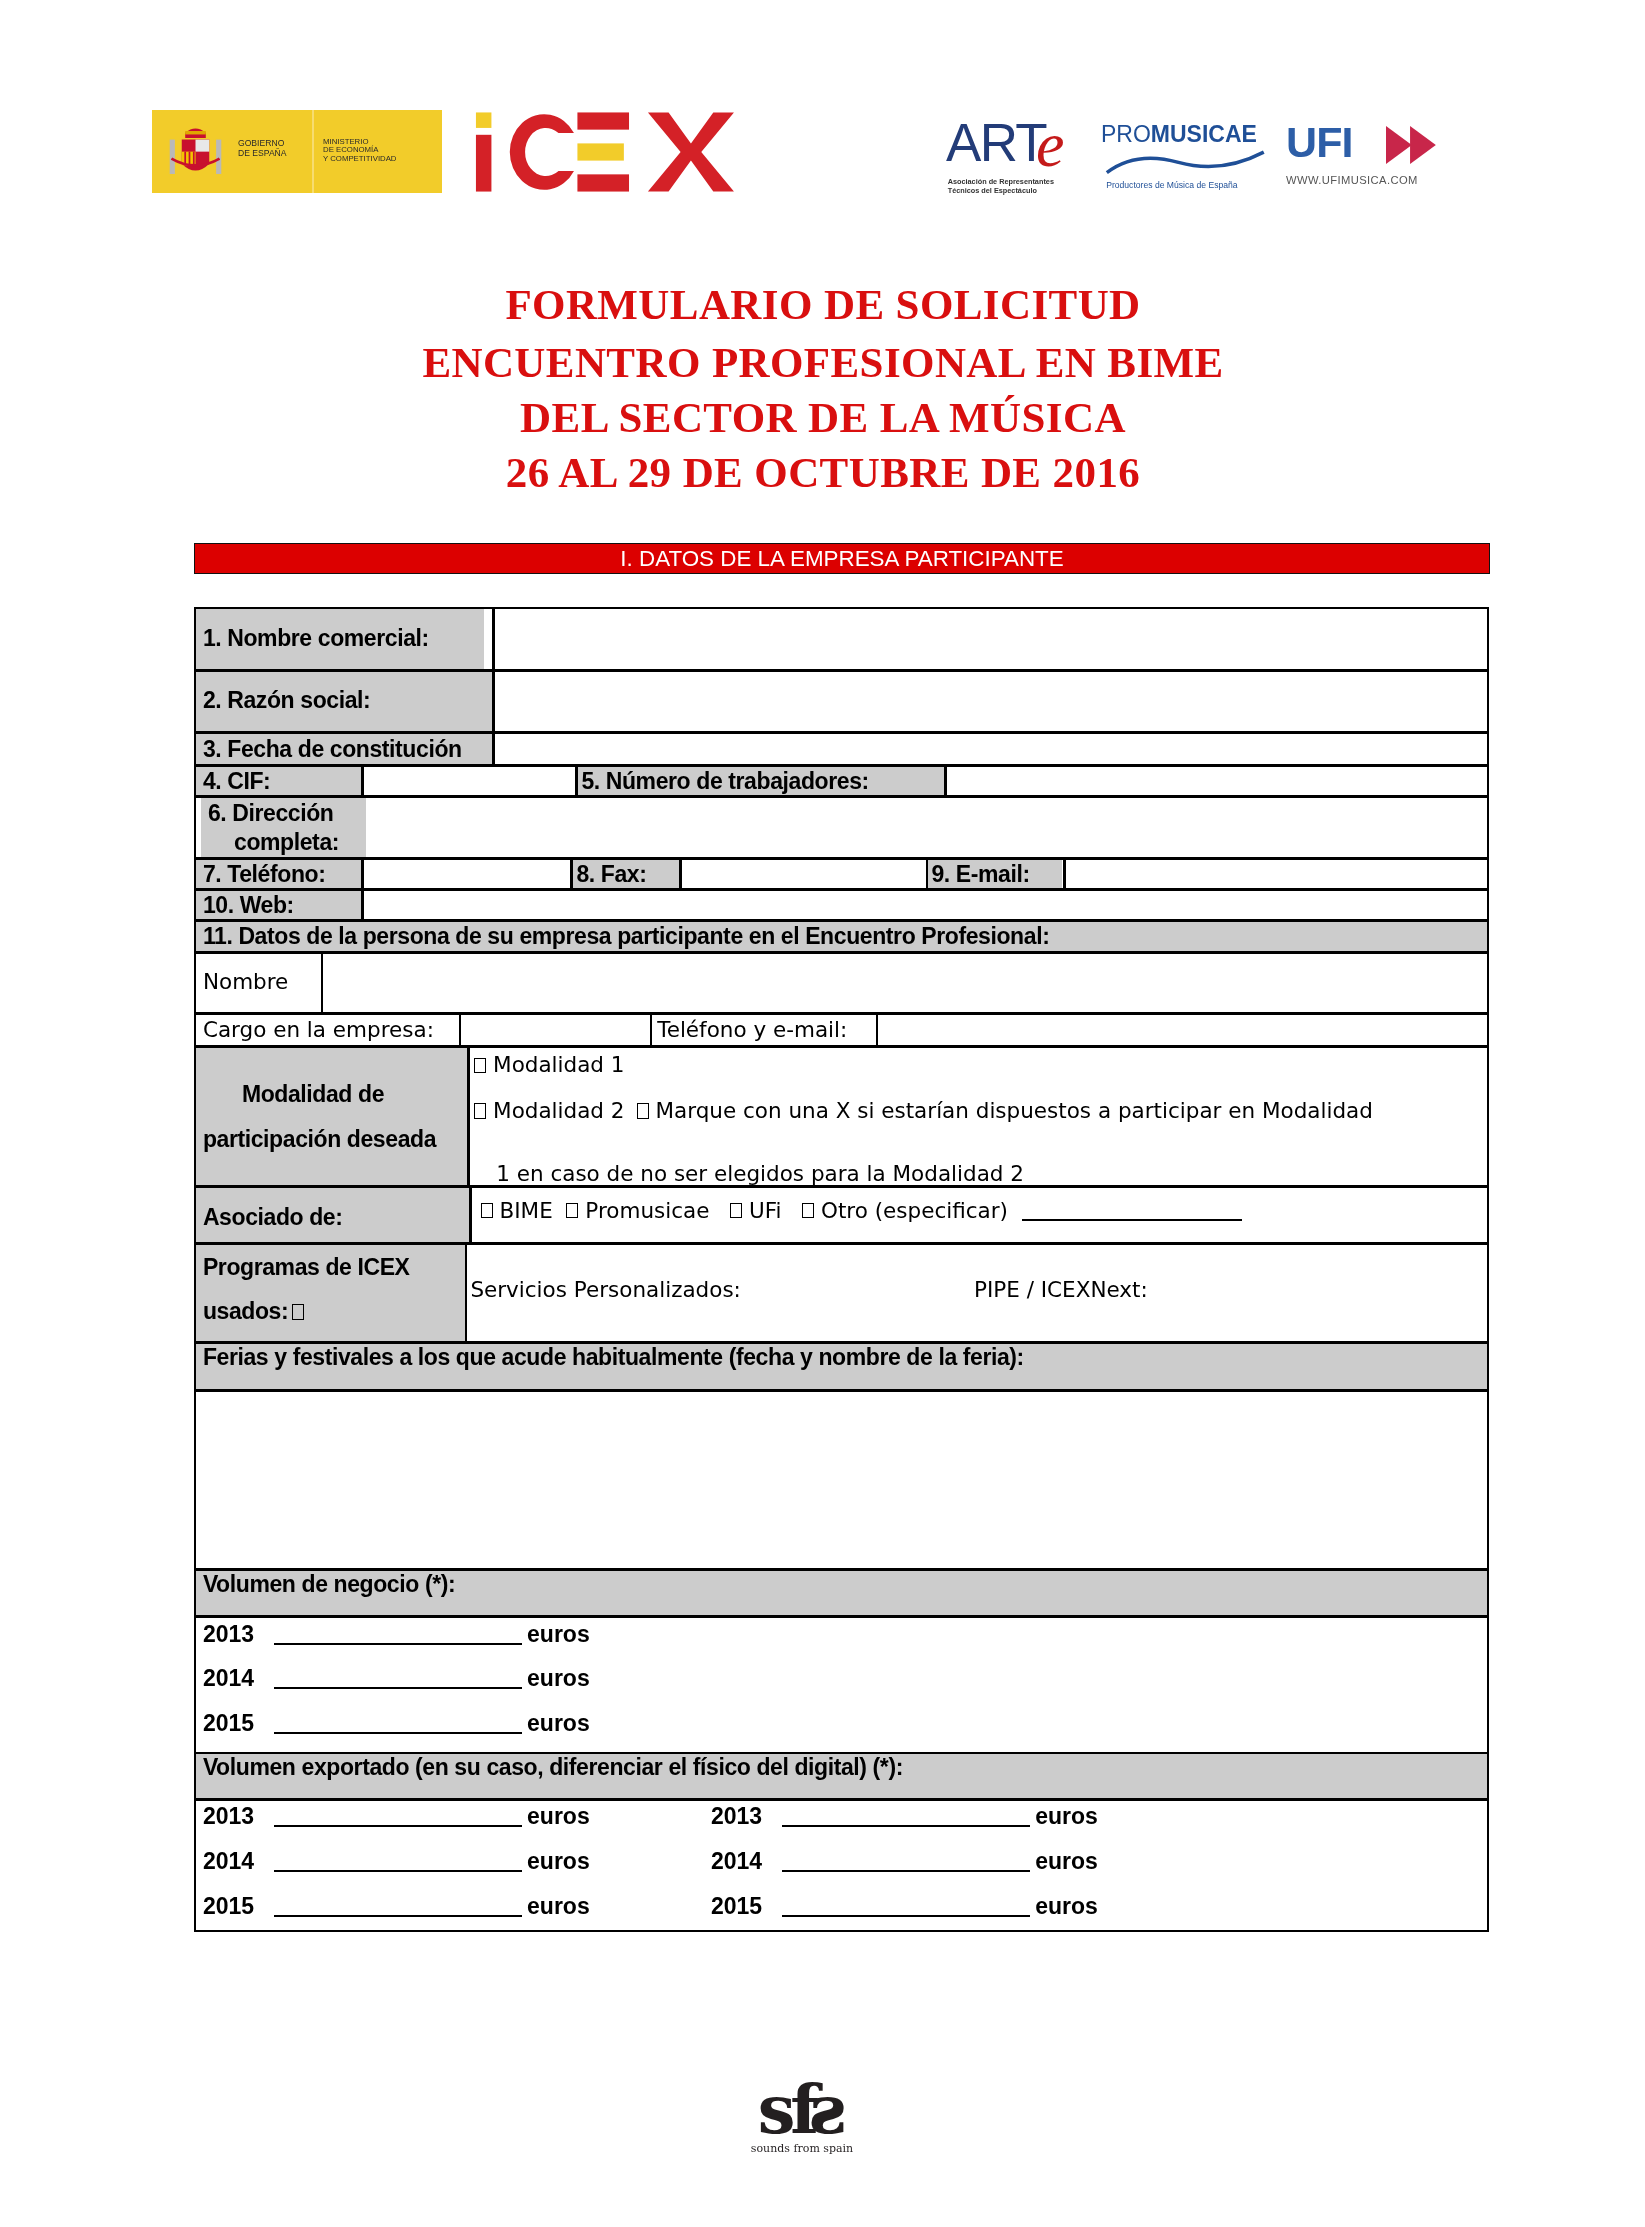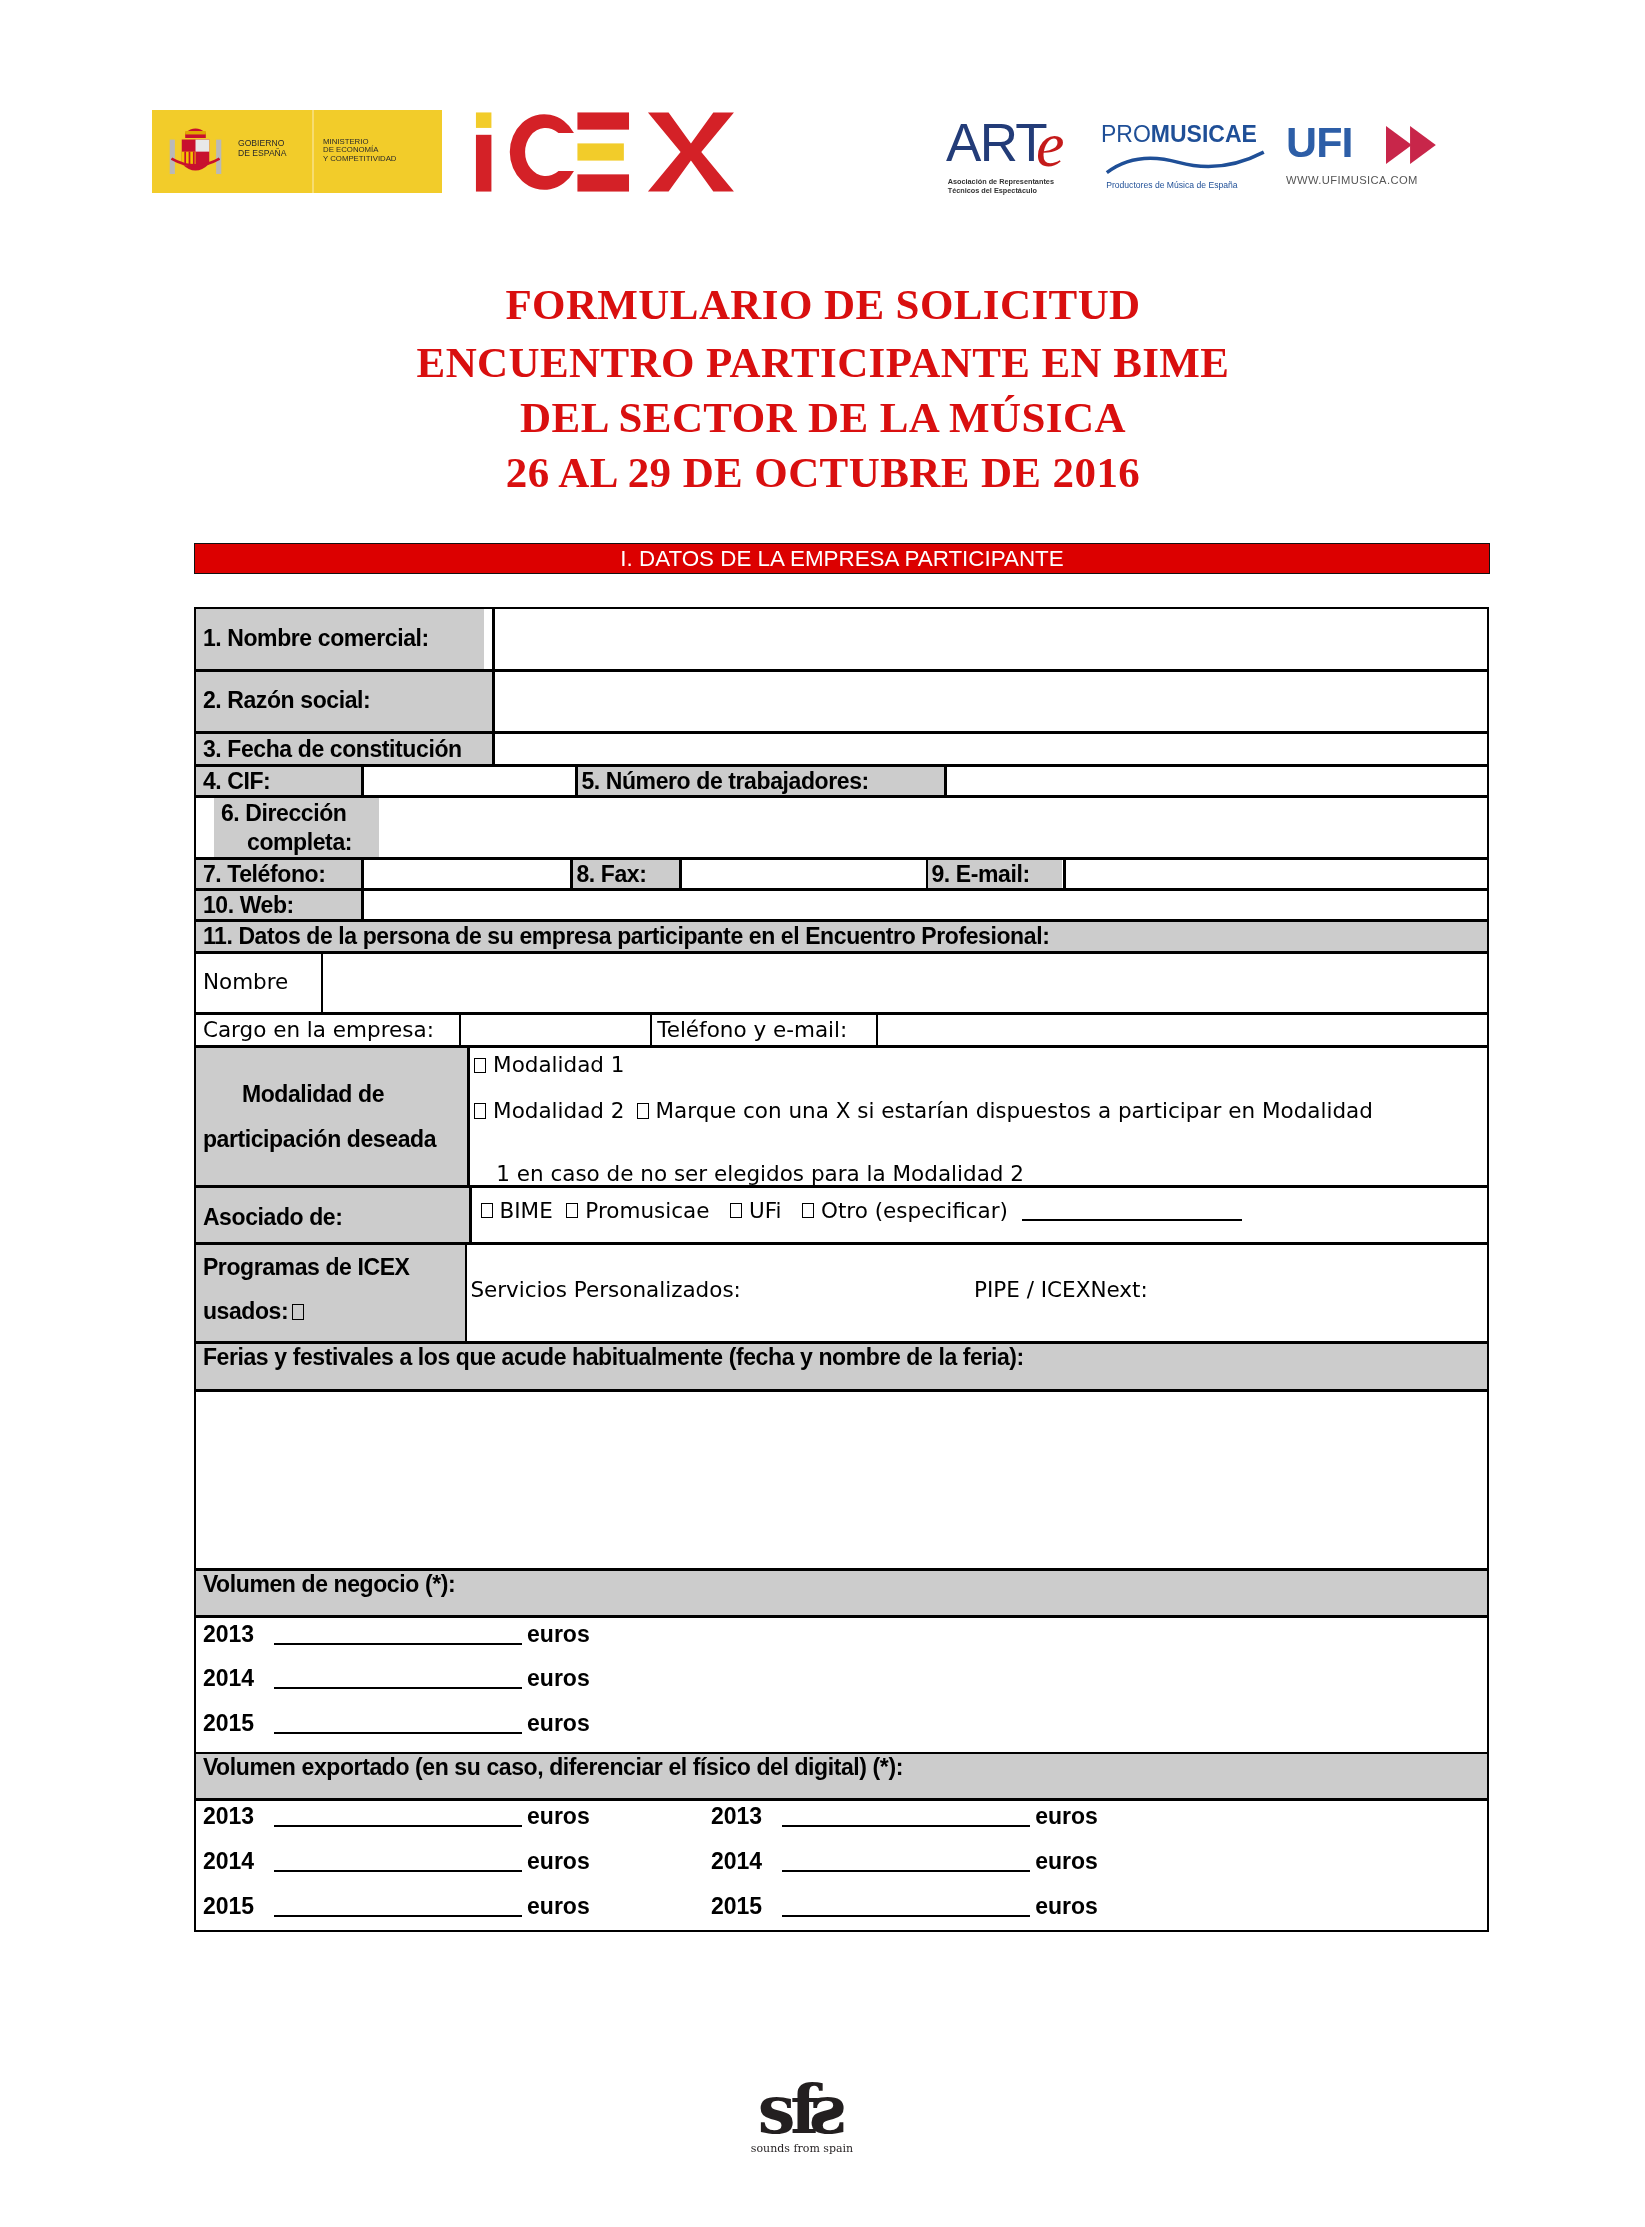--- a/index.html
+++ b/index.html
@@ -121,21 +121,21 @@
   <span class="word">UFI</span>
   <svg width="55" height="38" viewBox="0 0 64 44">
     <path d="M0 0 L30 22 L0 44 Z" fill="#c8264a"></path>
     <path d="M28 0 L58 22 L28 44 Z" fill="#c8264a"></path>
   </svg>
   <span class="sub">WWW.UFIMUSICA.COM</span>
 </div>
 
 <div class="abs title">
   <span class="tl first">FORMULARIO DE SOLICITUD</span>
-  <span class="tl">ENCUENTRO PARTICIPANTE EN BIME</span>
+  <span class="tl">ENCUENTRO PROFESIONAL EN BIME</span>
   <span class="tl">DEL SECTOR DE LA MÚSICA</span>
   <span class="tl">26 AL 29 DE OCTUBRE DE 2016</span>
 </div>
 
 <div class="abs sectionbar">I. DATOS DE LA EMPRESA PARTICIPANTE</div>
 
 <div class="abs form">
 
   <div class="cell gray" style="left:0;top:0;width:288px;height:61px;">
     <span class="lbl" style="left:6.9px;top:15.5px;">1. Nombre comercial:</span>
@@ -162,21 +162,21 @@
   <div class="vl" style="left:165px;top:156px;height:155px;"></div>
   <div class="cell field" style="left:167px;top:158px;width:212px;height:29px;"></div>
   <div class="vl" style="left:379px;top:156px;height:31px;"></div>
   <div class="cell gray" style="left:382px;top:158px;width:366px;height:29px;">
     <span class="lbl" style="left:3.4px;top:0.9px;">5. Número de trabajadores:</span>
   </div>
   <div class="vl" style="left:748px;top:156px;height:31px;"></div>
   <div class="cell field" style="left:751px;top:158px;right:0;height:29px;"></div>
   <div class="hl" style="top:186px;"></div>
 
-  <div class="cell gray" style="left:18px;top:189px;width:165px;height:60px;">
+  <div class="cell gray" style="left:5px;top:189px;width:165px;height:60px;">
     <span class="lbl" style="left:6.9px;top:1.7px;">6. Dirección</span>
     <span class="lbl" style="left:33px;top:31px;">completa:</span>
   </div>
   <div class="cell field" style="left:167px;top:189px;right:0;height:60px;"></div>
   <div class="hl" style="top:248px;"></div>
 
   <div class="cell gray" style="left:0;top:251px;width:165px;height:29px;">
     <span class="lbl" style="left:6.9px;top:0.9px;">7. Teléfono:</span>
   </div>
   <div class="cell field" style="left:167px;top:251px;width:207px;height:29px;"></div>

